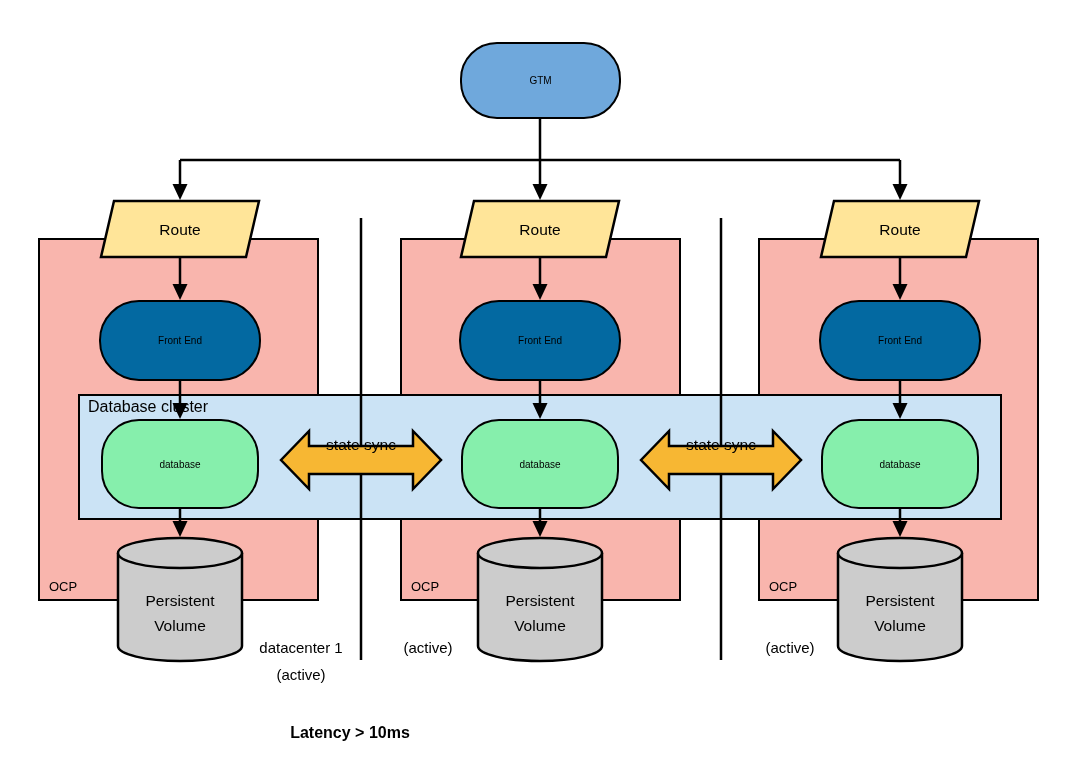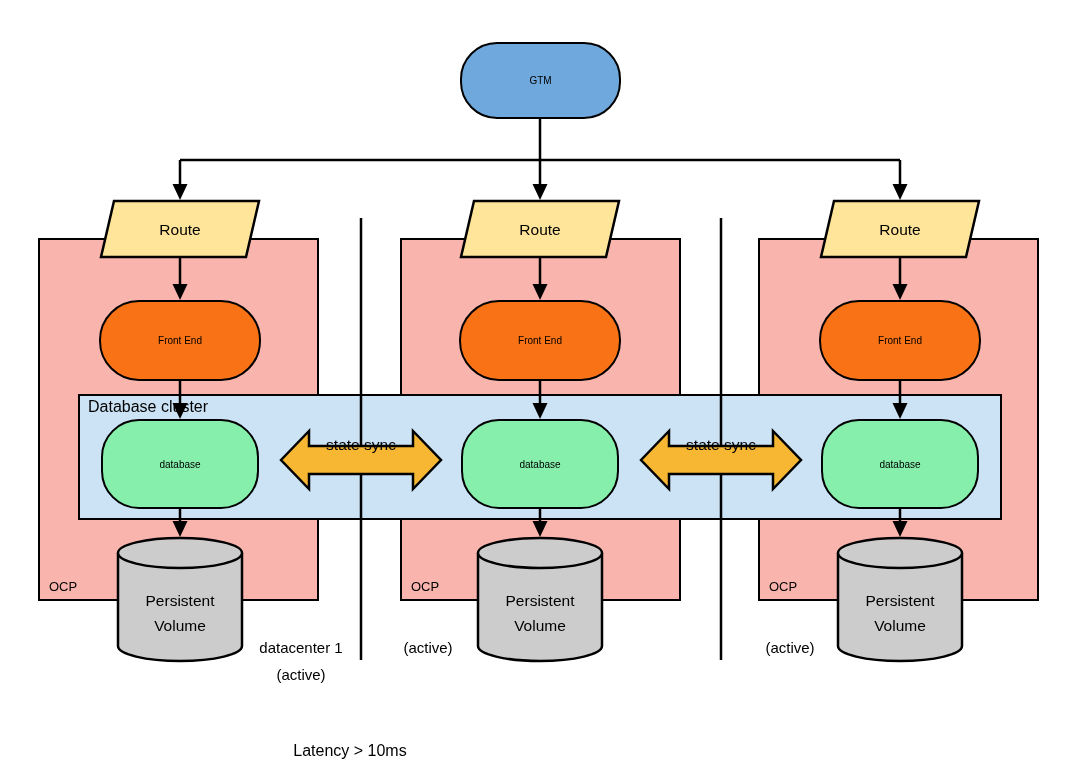--- a/index.html
+++ b/index.html
@@ -55,36 +55,36 @@
     position: absolute;
     border: 2.5px solid #000;
     box-sizing: border-box;
     display: flex;
     align-items: center;
     justify-content: center;
     font-size: 10px;
     text-align: center;
   }
   .gtm      { left: 460px; top: 42px;  width: 161px; height: 77px; border-radius: 37px; background: #6FA8DC; }
-  .frontend { top: 300px; width: 162px; height: 81px; border-radius: 40px; background: #f97316; }
+  .frontend { top: 300px; width: 162px; height: 81px; border-radius: 40px; background: #0369a1; }
   .database { top: 419px; width: 158px; height: 90px; border-radius: 38px; background: #86efac; }
   .fe-1 { left: 99px; }  .fe-2 { left: 459px; }  .fe-3 { left: 819px; }
   .db-1 { left: 101px; } .db-2 { left: 461px; } .db-3 { left: 821px; }
 
   
   .t-label { position: absolute; text-align: center; font-size: 15.5px; line-height: 17px; }
   .route-label { top: 221px; width: 120px; }
   .rl-1 { left: 120px; } .rl-2 { left: 480px; } .rl-3 { left: 840px; }
   .sync-label { top: 436px; width: 110px; }
   .sl-1 { left: 306px; } .sl-2 { left: 666px; }
   .pv-label { top: 588px; width: 124px; line-height: 25px; }
   .pv-1 { left: 118px; } .pv-2 { left: 478px; } .pv-3 { left: 838px; }
   .dc-label { top: 634px; width: 170px; font-size: 15px; line-height: 27px; text-align: center; position: absolute; }
   .dc-1 { left: 216px; } .dc-2 { left: 343px; } .dc-3 { left: 705px; }
-  .latency-label { left: 238px; top: 742px; width: 224px; font-size: 16px; }
+  .latency-label { left: 238px; top: 724px; width: 224px; font-size: 16px; font-weight: bold; }
 
   #overlay { position: absolute; left: 0; top: 0; }
 </style>
 </head>
 <body>
 
 <div id="canvas">
 
   <div class="ocp-box" style="left:38px">
     <span class="ocp-label">OCP</span>

